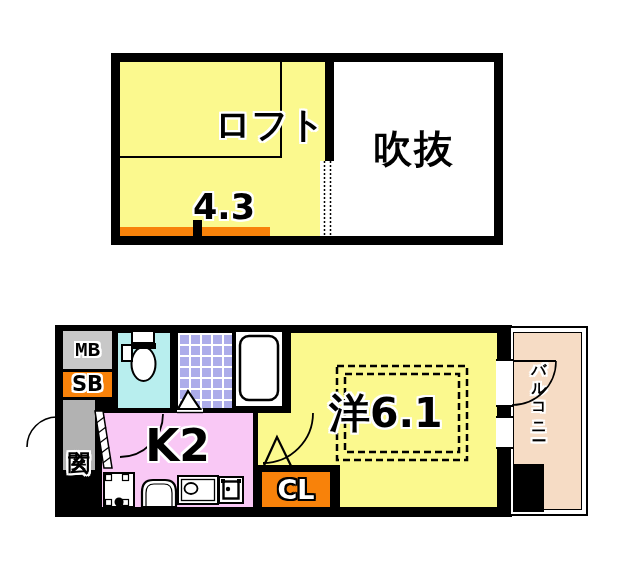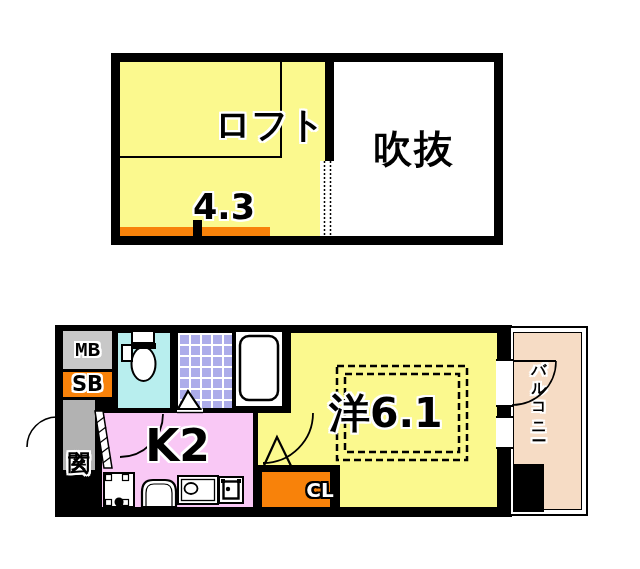--- a/index.html
+++ b/index.html
@@ -57,21 +57,21 @@
   <div class="abs tile" style="left:178px;top:333px;width:54px;height:75px;"></div>
   <div class="abs" style="left:234px;top:330px;width:50px;height:78px;background:#fff;border:2px solid #000;box-sizing:border-box;"></div>
 
   <div class="abs" style="left:102px;top:413px;width:151px;height:94px;background:#F9C8F5;"></div>
 
   <div class="abs" style="left:258px;top:413px;width:33px;height:54px;background:#FBF98E;"></div>
   <div class="abs" style="left:291px;top:333px;width:206px;height:174px;background:#FBF98E;"></div>
 
   <div class="abs" style="left:256px;top:465px;width:84px;height:52px;background:#000;"></div>
   <div class="abs center" style="left:262px;top:472px;width:68px;height:35px;background:#F8820A;">
-    <span class="halo-inv" style="font-size:20px;padding-left:48px;">CL</span>
+    <span class="halo-inv" style="font-size:27px;">CL</span>
   </div>
 
   <div class="abs" style="left:496px;top:359px;width:17px;height:48px;background:#fff;
               border-top:2px solid #000;border-bottom:2px solid #000;box-sizing:border-box;"></div>
   <div class="abs" style="left:496px;top:416px;width:17px;height:33px;background:#fff;
               border-top:2px solid #000;border-bottom:2px solid #000;box-sizing:border-box;"></div>
 
   <svg width="640" height="569" viewBox="0 0 640 569">
 
     <line x1="324.5" y1="161" x2="324.5" y2="236" stroke="#000" stroke-width="1.5" stroke-dasharray="2 2"></line>

